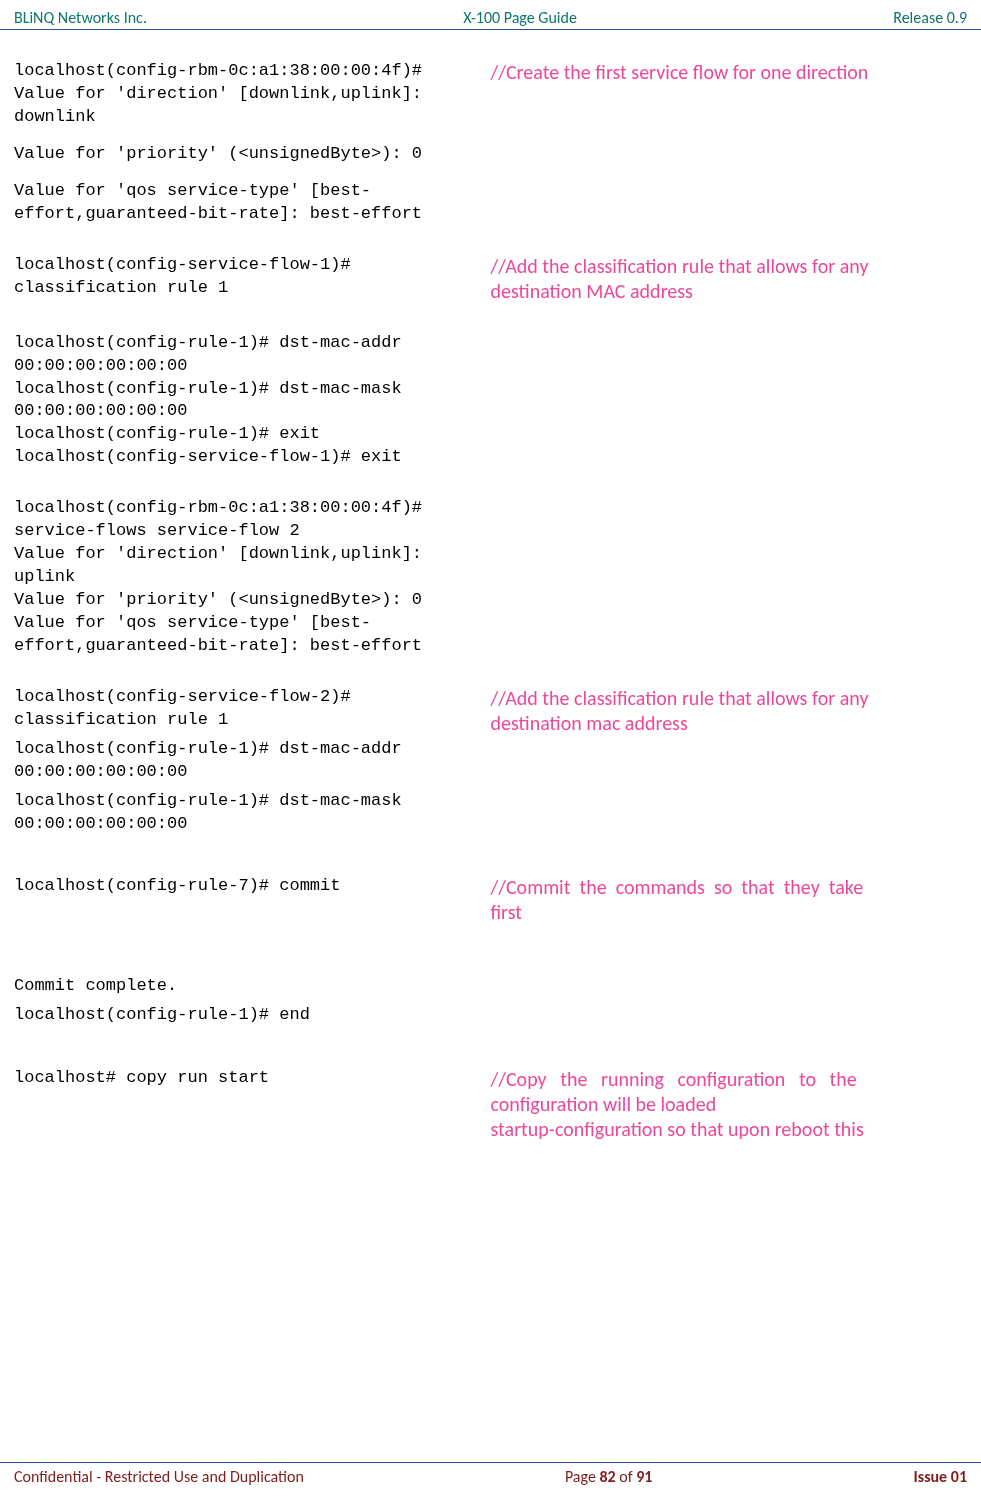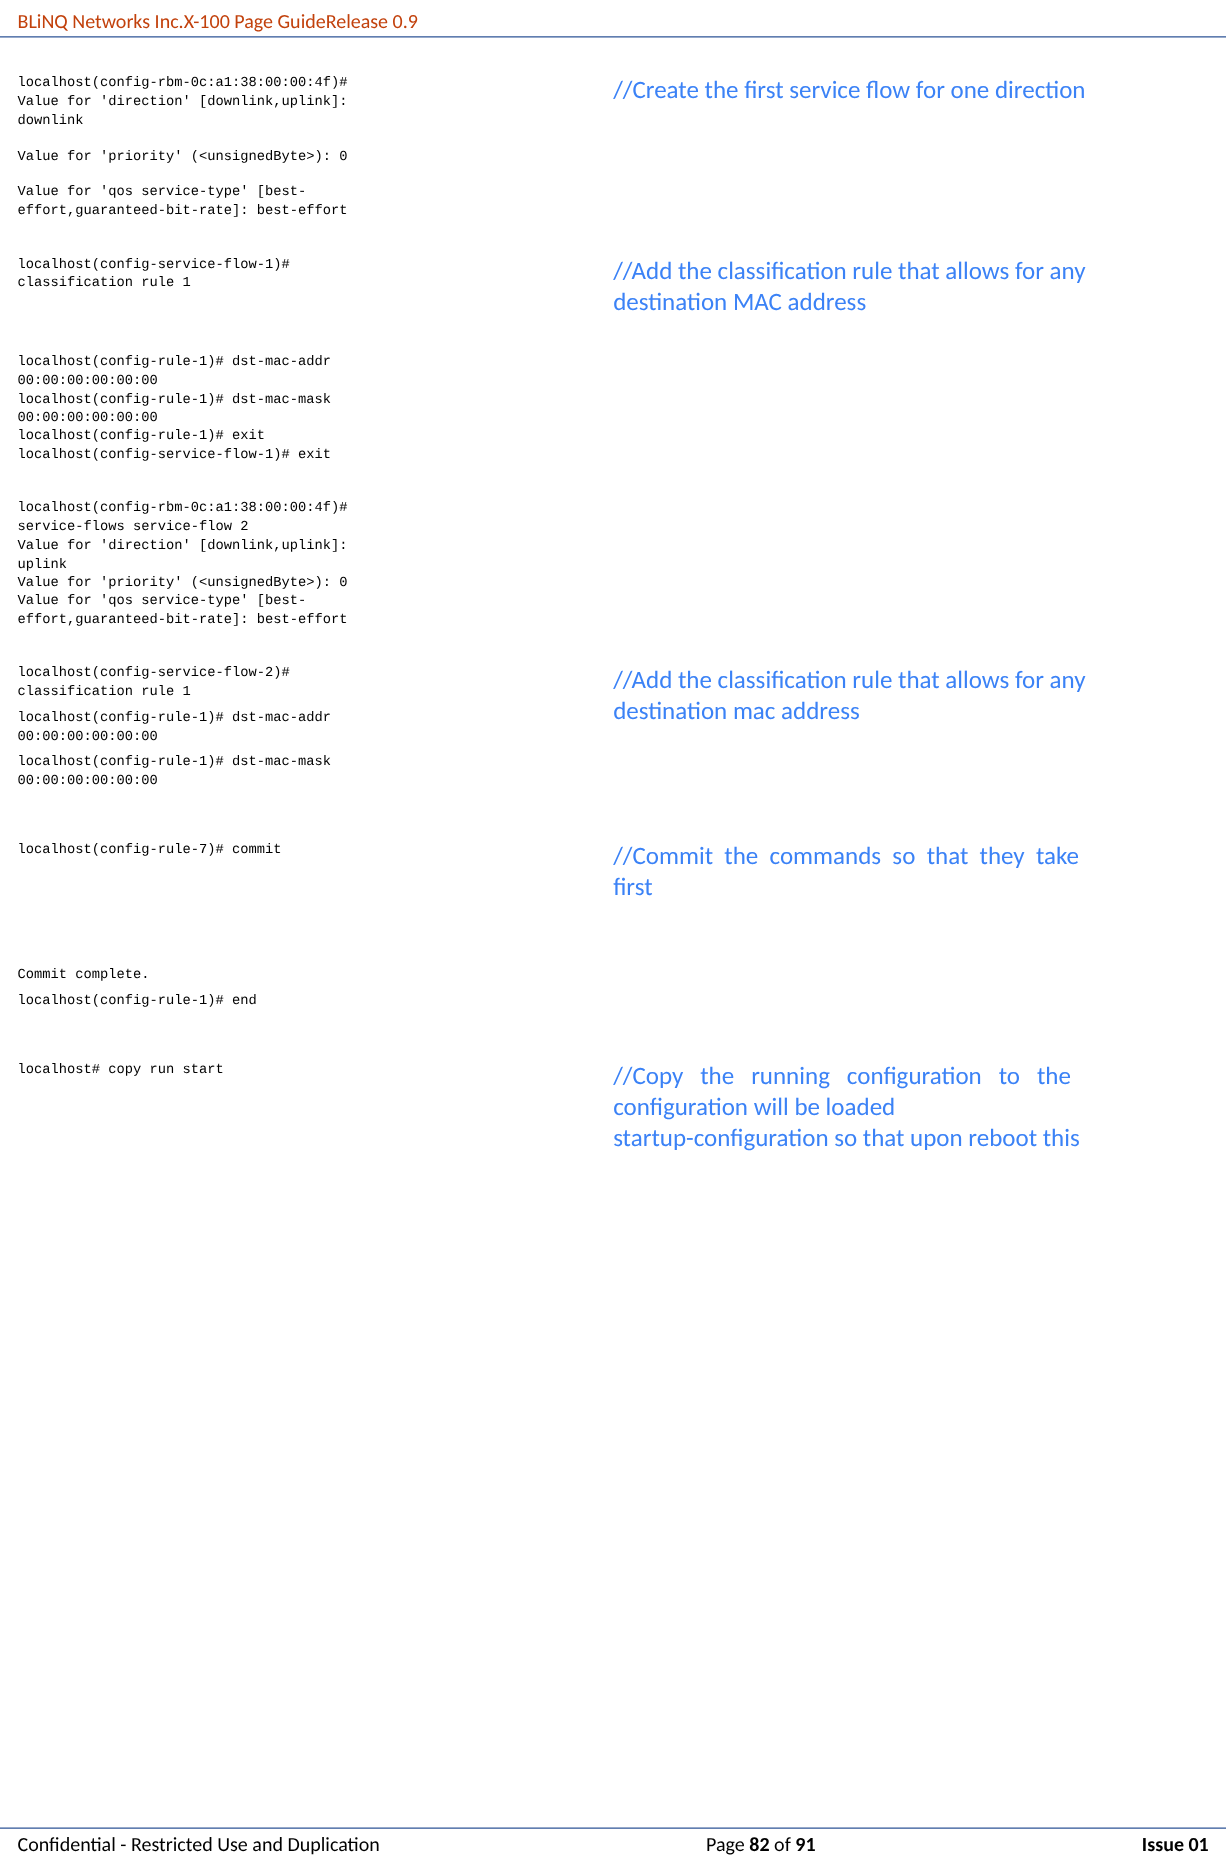--- a/index.html
+++ b/index.html
@@ -9,22 +9,23 @@
     }
     body {
       width: 981px;
       height: 1496px;
       background: white;
       font-family: Calibri, Arial, sans-serif;
       position: relative;
     }
     .header {
       display: flex;
+      justify-content: space-between;
       padding: 8px 14px 2px 14px;
-      color: #c2410c;
+      color: #0f766e;
       font-size: 16px;
       border-bottom: 1px solid #2e5496;
     }
     .header-left {
       text-align: left;
     }
     .header-center {
       text-align: center;
     }
     .header-right {
@@ -34,46 +35,46 @@
       padding: 30px 14px 0 14px;
     }
     .row {
       display: flex;
       justify-content: space-between;
       margin-bottom: 0;
     }
     .code-col {
       width: 485px;
       font-family: "Courier New", Courier, monospace;
-      font-size: 11px;
+      font-size: 17px;
       color: #000;
       line-height: 1.35;
     }
     .comment-col {
       width: 485px;
       font-family: Calibri, Arial, sans-serif;
       font-size: 20px;
-      color: #3b82f6;
+      color: #ec4899;
       line-height: 1.25;
     }
     .spacer-sm {
       height: 14px;
     }
     .spacer-md {
       height: 28px;
     }
     .footer {
       position: absolute;
       bottom: 10px;
       left: 0;
       right: 0;
       display: flex;
       justify-content: space-between;
       padding: 4px 14px 0 14px;
-      color: #000000;
+      color: #7f1d1d;
       font-size: 16px;
       border-top: 1px solid #2e5496;
     }
     .footer b {
       font-weight: bold;
     }
     .nowrap {
       white-space: pre;
     }
   </style>

